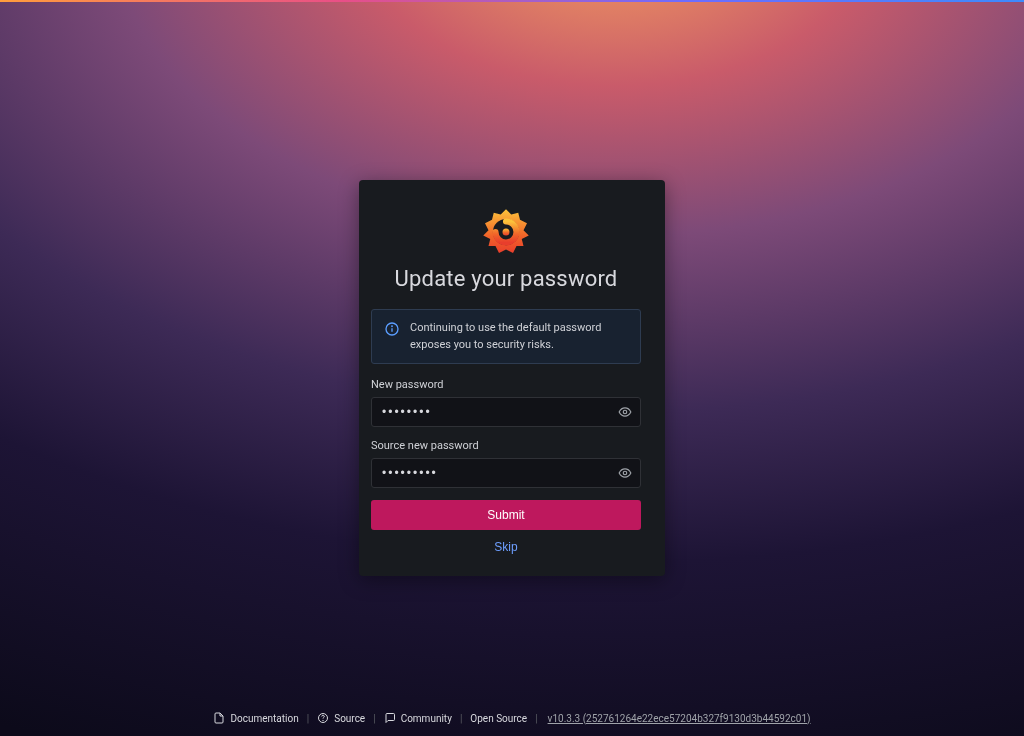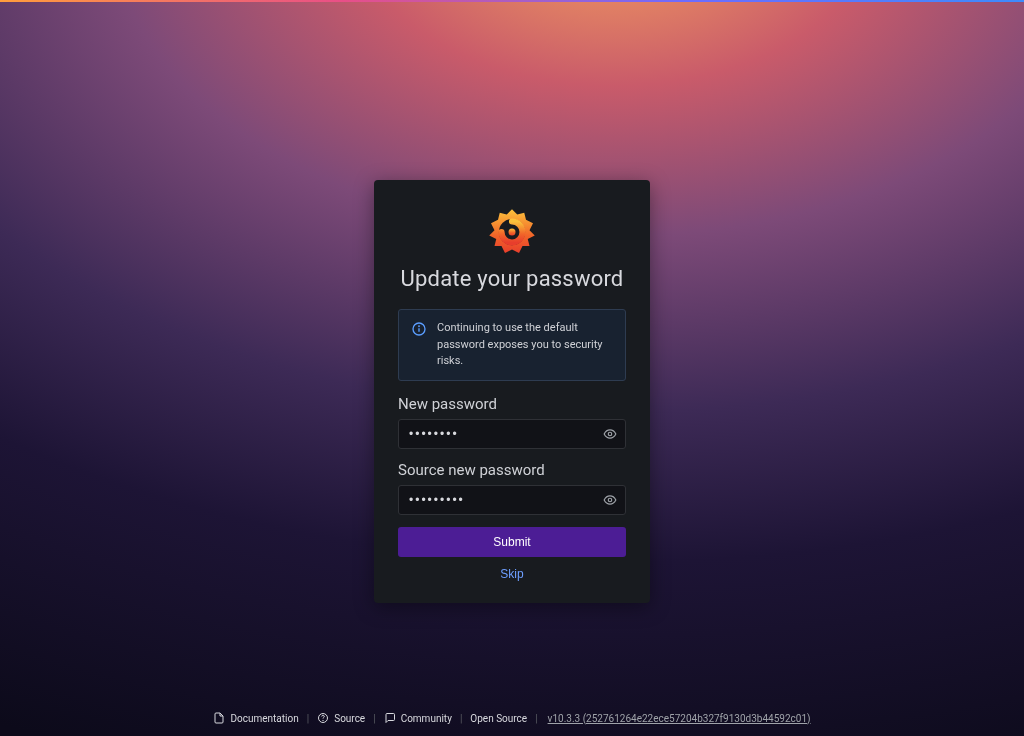--- a/index.html
+++ b/index.html
@@ -8,25 +8,25 @@
   background: radial-gradient(ellipse 140% 120% at 60% -10%, #f7a35e 0%, #c95b6a 18%, #7d4a78 35%, #3d2a56 55%, #1d1435 72%, #0c0a1a 100%);
   position: relative;
   color: #c7c8cc;
 }
 .topbar {
   position: absolute; top: 0; left: 0; right: 0; height: 2px;
   background: linear-gradient(90deg, #ff9d3c, #e94f87, #6e6bff, #3d8bfd);
 }
 .card {
   position: absolute;
-  width: 276px;
+  width: 306px;
   left: 50%; top: 180px; transform: translateX(-50%);
   background: #181b1f;
   border-radius: 4px;
-  padding: 24px 24px 22px 24px;
+  padding: 24px 24px 22px 12px;
   box-shadow: 0 4px 20px rgba(0,0,0,0.4);
 }
 .logo { width: 56px; height: 56px; margin: 0 auto 6px auto; display: block; }
 .title {
   text-align: center;
   font-size: 22px;
   font-weight: 400;
   color: #d8d9de;
   margin-bottom: 18px;
   letter-spacing: 0.2px;
@@ -38,41 +38,41 @@
   padding: 10px 12px 10px 12px;
   display: flex;
   gap: 10px;
   margin-bottom: 14px;
   margin-top: 8px;
 }
 .alert-icon { flex: 0 0 16px; height: 16px; margin-top: 1px; }
 .alert-icon svg { width: 16px; height: 16px; }
 .alert-text { font-size: 11px; line-height: 1.5; color: #cfd1d6; }
 .field { margin-bottom: 12px; }
-.label { font-size: 15px; color: #cfd1d6; margin-bottom: 6px; display: block; }
+.label { font-size: 11px; color: #cfd1d6; margin-bottom: 6px; display: block; }
 .input-wrap { position: relative; }
 .input {
   width: 100%;
   background: #111217;
   border: 1px solid #2f3136;
   border-radius: 3px;
   padding: 7px 30px 7px 10px;
   font-size: 12px;
   color: #d8d9de;
   letter-spacing: 2px;
 }
 .eye-btn {
   position: absolute; right: 6px; top: 50%; transform: translateY(-50%);
   background: none; border: none; cursor: pointer; padding: 3px;
   display: flex; align-items: center; justify-content: center;
 }
 .eye-btn svg { width: 14px; height: 14px; stroke: #9fa3a9; }
 .submit {
   width: 100%;
-  background: #4c1d95;
+  background: #be185d;
   border: none;
   border-radius: 3px;
   color: #fff;
   font-size: 12px;
   font-weight: 500;
   padding: 8px 0;
   cursor: pointer;
   margin-bottom: 10px;
 }
 .skip {

